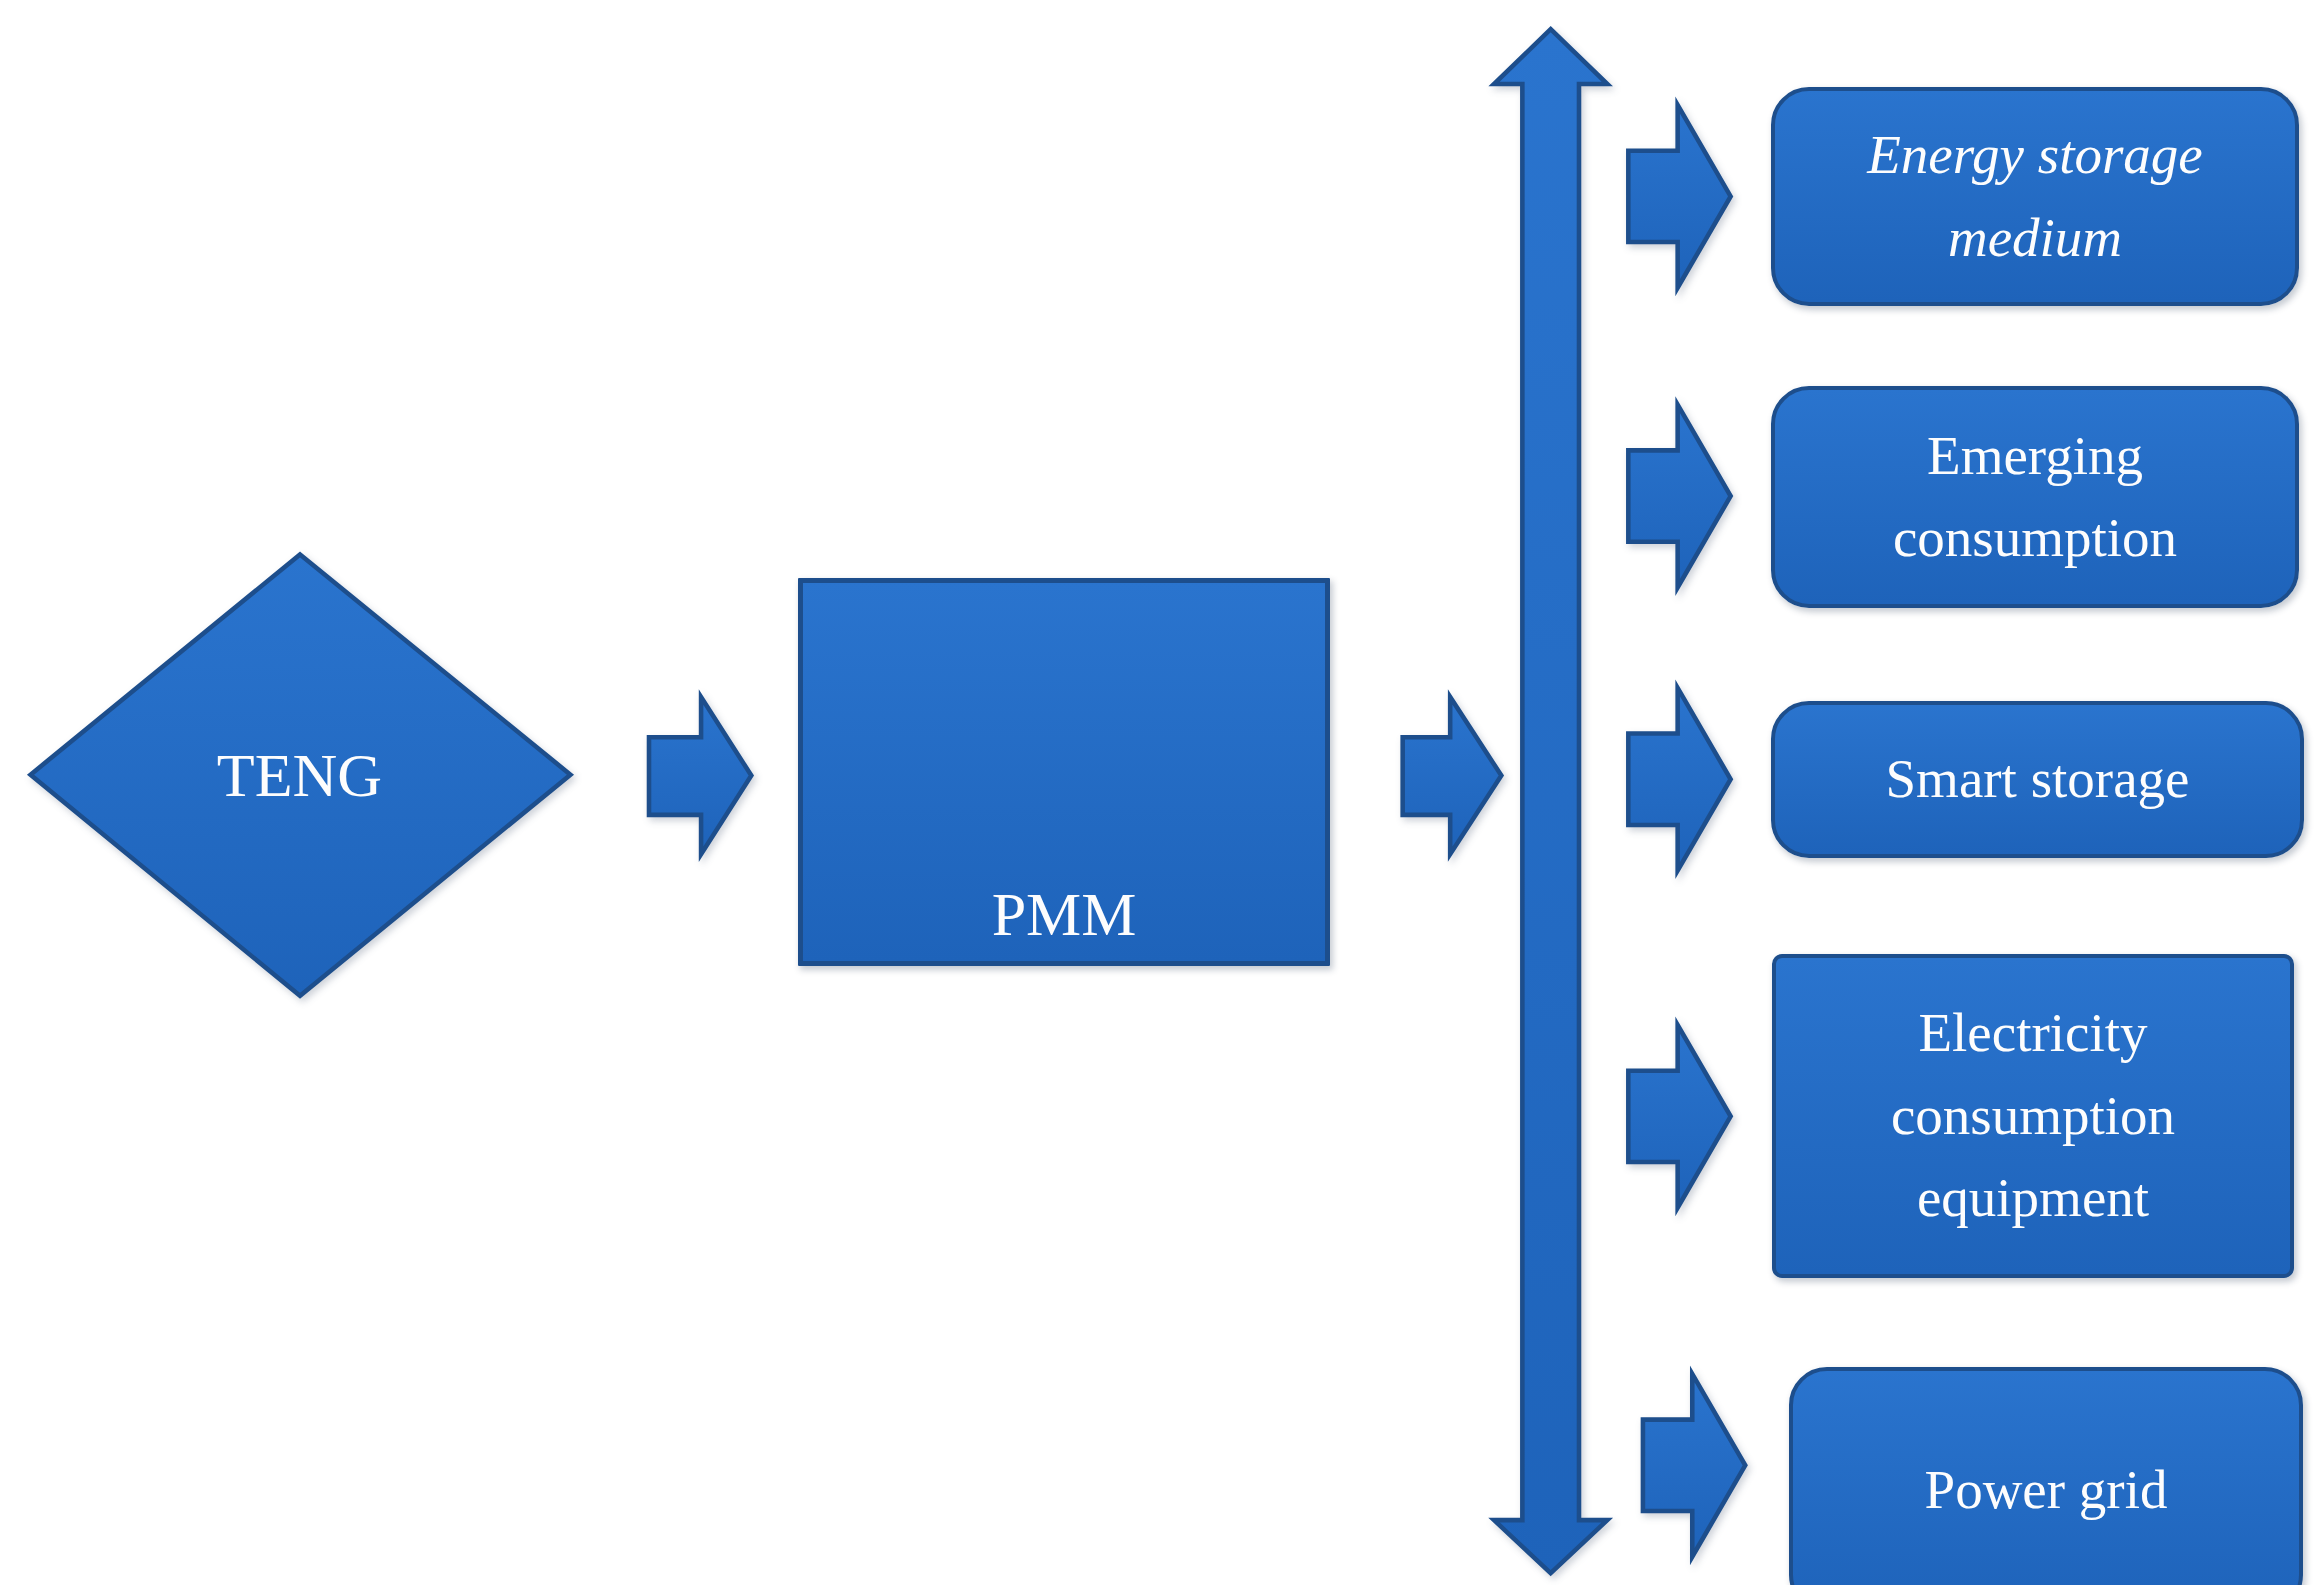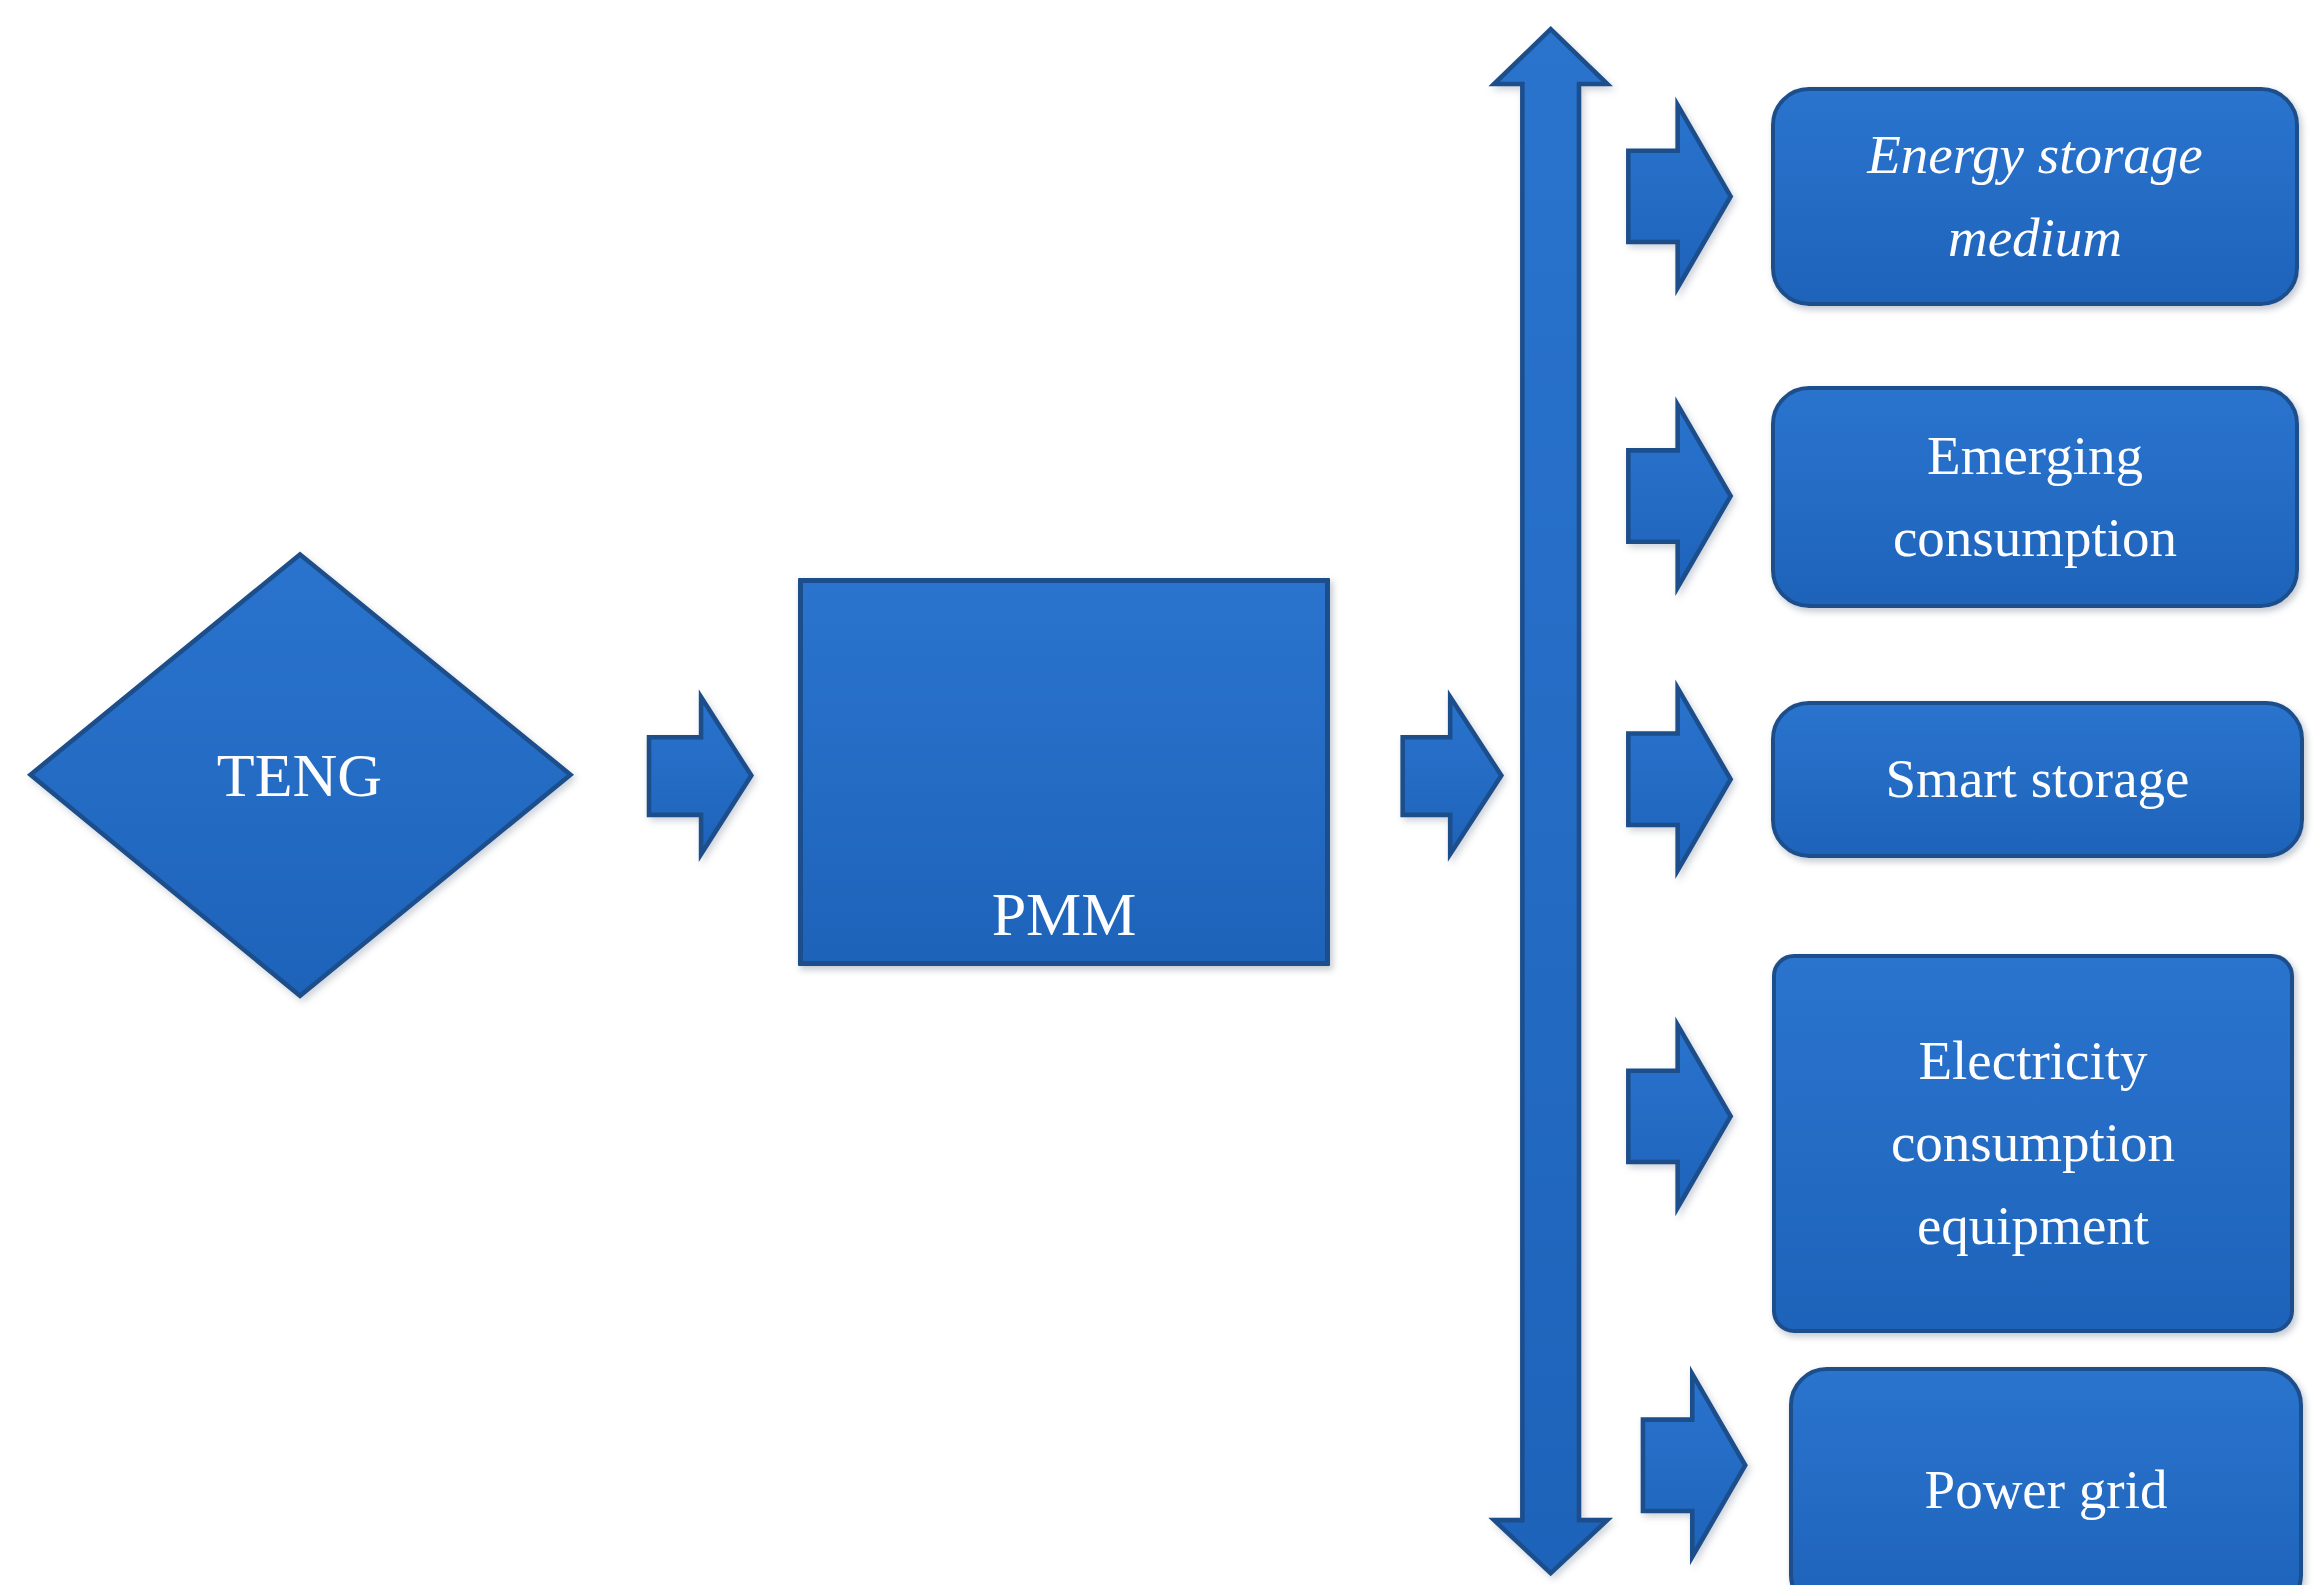--- a/index.html
+++ b/index.html
@@ -86,21 +86,21 @@
 
   <div class="node rounded" style="left:1771px;top:386px;width:528px;height:222px;">
     <span class="txt">Emerging
 consumption</span>
   </div>
 
   <div class="node rounded" style="left:1771px;top:701px;width:533px;height:157px;">
     <span class="txt">Smart storage</span>
   </div>
 
-  <div class="node rounded" style="left:1772px;top:954px;width:522px;height:379px;border-radius:22px;">
+  <div class="node rounded" style="left:1772px;top:954px;width:522px;height:324px;border-radius:10px;">
     <span class="txt">Electricity
 consumption
 equipment</span>
   </div>
 
   <div class="node rounded" style="left:1789px;top:1367px;width:514px;height:246px;font-family:Liberation Serif, serif;">
     <span class="txt">Power grid</span>
   </div>
 
 </div>

